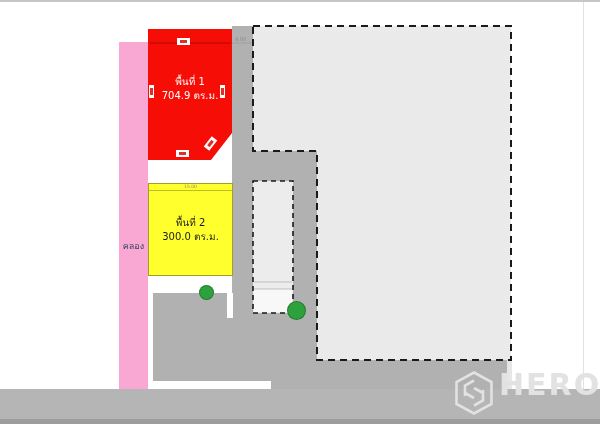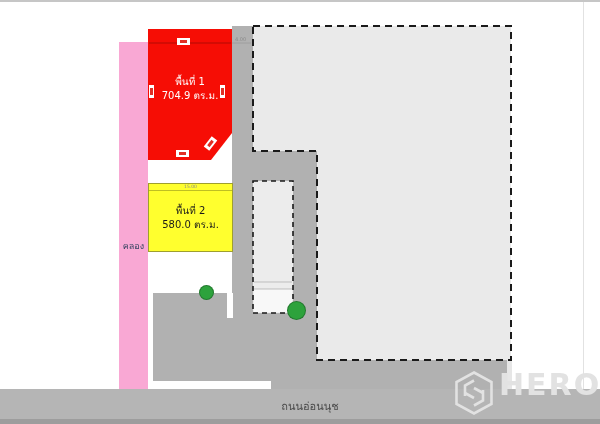--- a/index.html
+++ b/index.html
@@ -43,21 +43,21 @@
   .marker.h{width:13px;height:7px;} .marker.h .dash{width:7px;height:3px;}
   .marker.v{width:5px;height:13px;} .marker.v .dash{width:3px;height:7px;}
   #m-top{left:29px;top:9px;}
   #m-left{left:1px;top:56px;}
   #m-right{left:72px;top:56px;}
   #m-bottom{left:28px;top:121px;}
   #m-diag{left:56px;top:111px;transform:rotate(-52deg);}
   #dim-top-right{left:235px;top:36px;font-size:5px;color:#8a8a8a;}
   
   #area2{
-    left:148px;top:183px;width:85px;height:69px;border:1px solid #9f9f2e;box-sizing:border-box;
+    left:148px;top:183px;width:85px;height:93px;border:1px solid #9f9f2e;box-sizing:border-box;
     display:flex;flex-direction:column;align-items:center;justify-content:center;
     text-align:center;color:#1a1a1a;font-size:10px;line-height:1.4;
   }
   #area2-innerline{left:149px;top:190px;width:83px;height:1px;background:rgba(0,0,0,0.25);}
   #dim-area2-top{left:168px;top:184px;width:45px;text-align:center;font-size:4.5px;color:#8a8a8a;}
   
   .tree{border-radius:50%;border:1px solid rgba(0,0,0,0.25);box-sizing:border-box;}
   #tree-1{left:199px;top:285px;width:15px;height:15px;}
   #tree-2{left:287px;top:301px;width:19px;height:19px;}
   
@@ -118,32 +118,31 @@
       </div>
     <div class="marker h" id="m-diag">
         <div class="dash"></div>
       </div>
   </div>
   <div class="abs noselect" id="dim-top-right">4.00</div>
 
   <div class="abs" id="area2" style="background: rgb(255, 255, 46);">
     <div>
       <div>พื้นที่ 2</div>
-      <div>580.0 ตร.ม.</div>
+      <div>300.0 ตร.ม.</div>
     </div>
   </div>
   <div class="abs" id="area2-innerline"></div>
   <div class="abs noselect" id="dim-area2-top">15.00</div>
 
   <div class="abs tree" id="tree-1" style="background: rgb(45, 162, 60);"></div>
   <div class="abs tree" id="tree-2" style="background: rgb(45, 162, 60);"></div>
 
   <div class="abs" id="road" style="background: rgb(181, 181, 181);"></div>
   <div class="abs" id="road-shade"></div>
-  <div class="abs noselect" id="road-label">ถนนอ่อนนุช</div>
 
   <div class="abs" id="watermark" style="color: rgb(226, 226, 226);">
     <svg id="wm-logo" viewBox="0 0 42 46" fill="none" stroke="currentColor" stroke-width="2.6">
       <polygon points="21,2.5 38.5,12 38.5,34 21,43.5 3.5,34 3.5,12"></polygon>
       <polyline points="21,10.5 12,15.5 12,26"></polyline>
       <polyline points="21,35.5 30,30.5 30,20"></polyline>
       <line x1="12" y1="23" x2="21" y2="28"></line>
       <line x1="30" y1="23" x2="21" y2="18"></line>
     </svg>
     <div id="wm-text">

